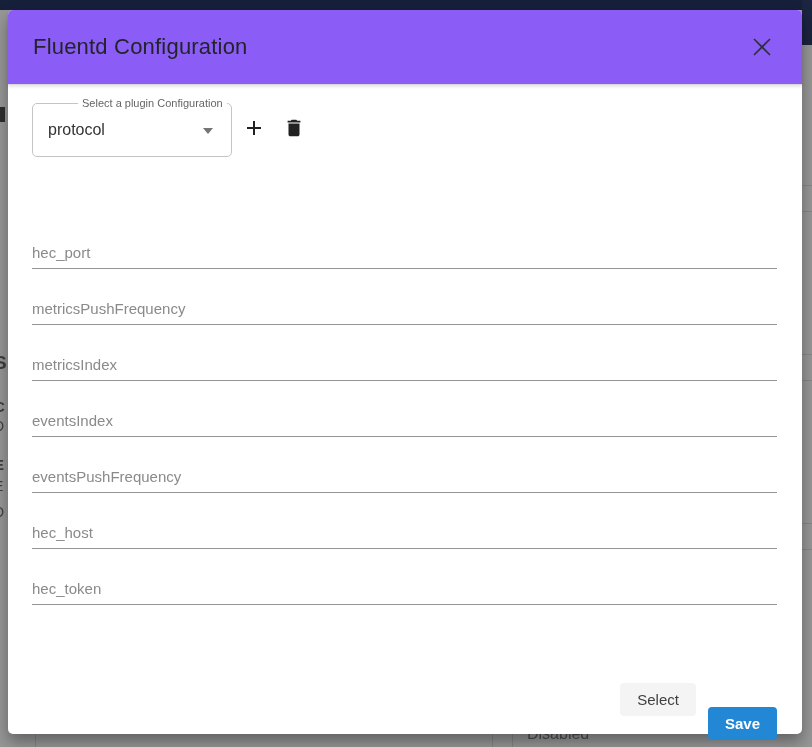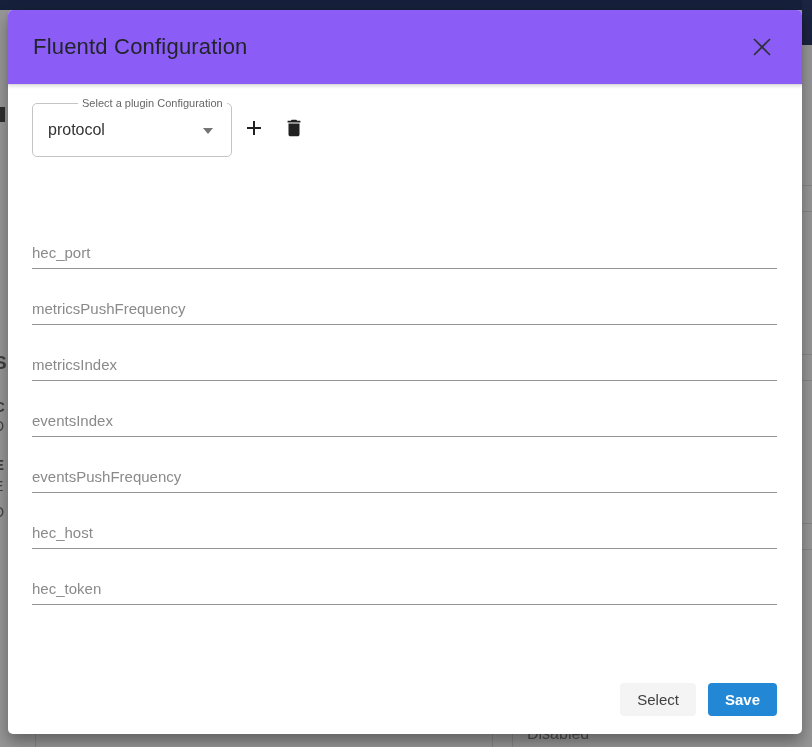--- a/index.html
+++ b/index.html
@@ -71,21 +71,21 @@
     font-size:15px; color:#333;
   }
   .field input::placeholder { color:#8a8a8a; opacity:1; }
   
   .footer { position:absolute; right:25px; top:673px; display:flex; gap:12px; }
   .btn {
     height:33px; padding:0 17px; border:none; border-radius:4px;
     font-family:"Liberation Sans","DejaVu Sans",sans-serif; font-size:15px; cursor:pointer;
   }
   .btn.close { background:#f4f4f4; color:#3f3f3f; }
-  .btn.save { background:#2287d5; color:#fff; font-weight:bold; }
+  .btn.save { background:#2287d5; color:#fff; font-weight:bold;margin-top:24px; }
 </style>
 </head>
 <body>
 
 <div class="top-navy"></div>
 
 <div class="right-strip">
   <div class="right-navy"></div>
   <div class="right-line" style="top:185px"></div>
   <div class="right-line" style="top:211px"></div>

